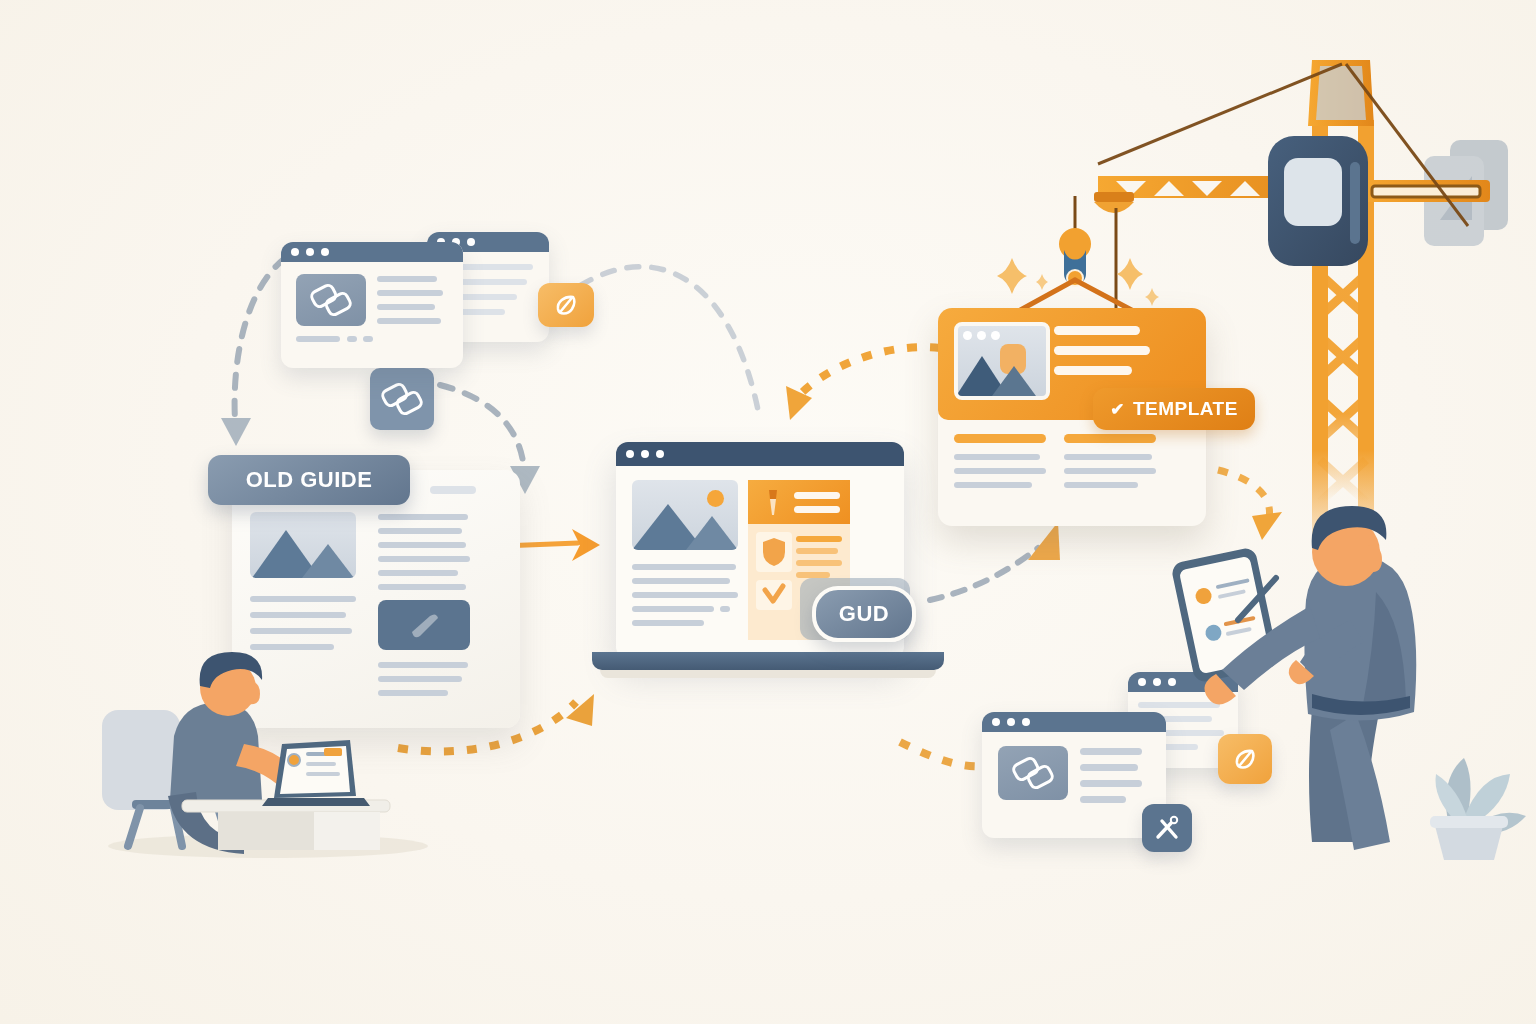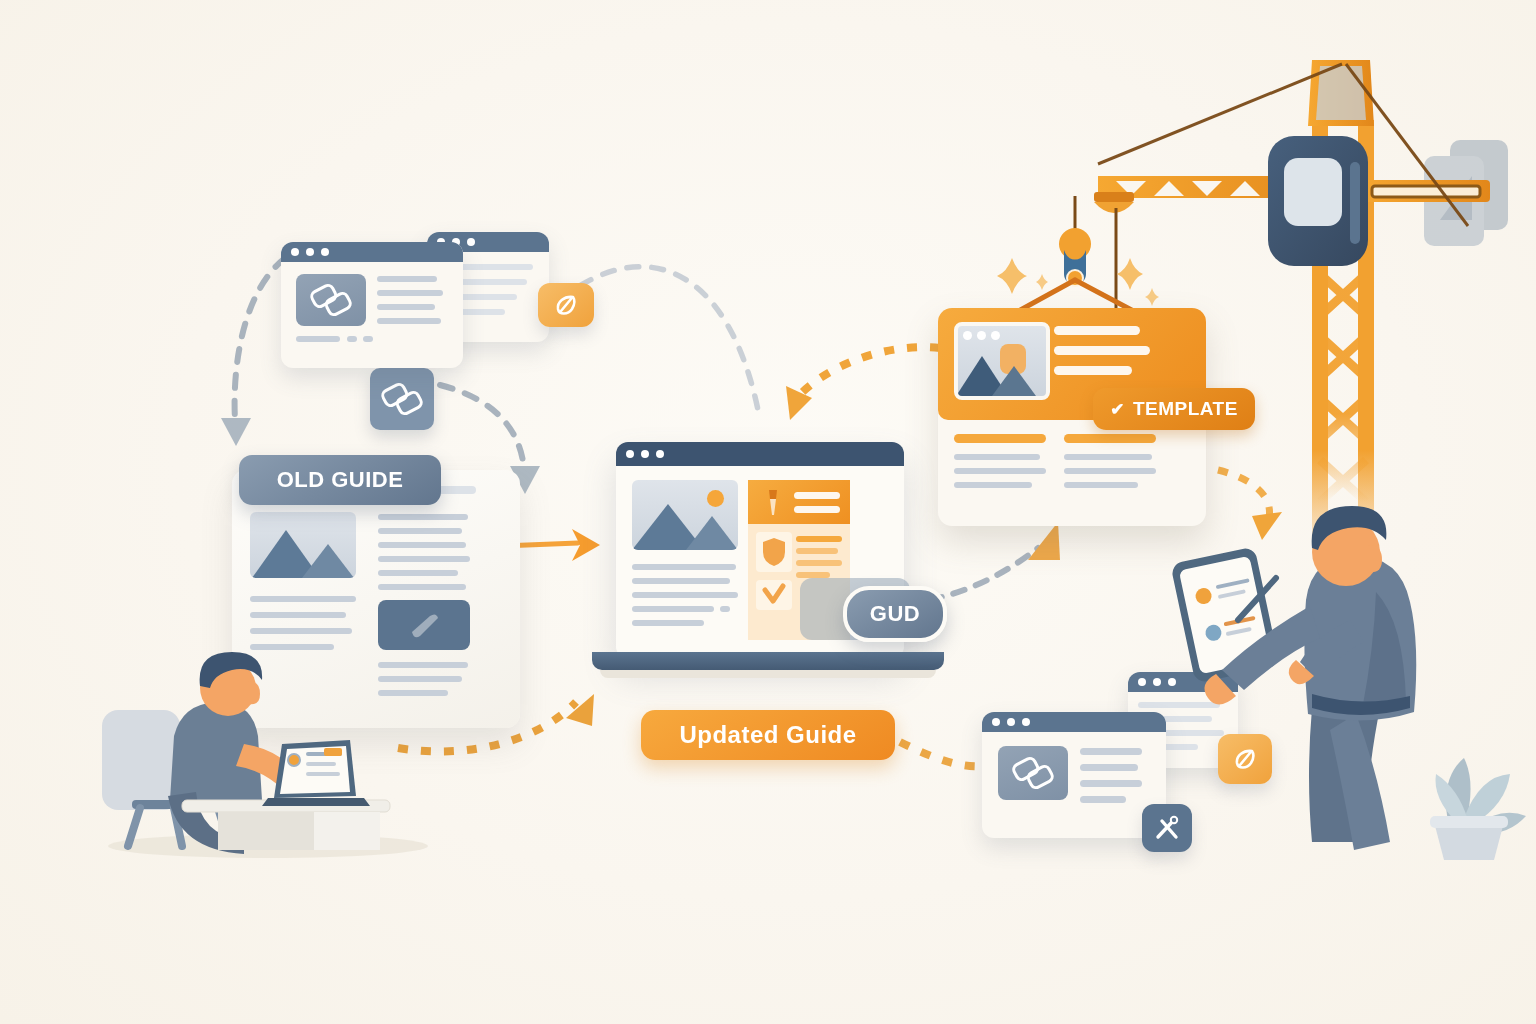--- a/index.html
+++ b/index.html
@@ -30,21 +30,21 @@
 
   .badge-sq{border-radius:12px;box-shadow:0 8px 16px rgba(90,100,120,.18);display:flex;align-items:center;justify-content:center;}
 
   
   .mtn{position:relative;overflow:hidden;border-radius:6px;background:linear-gradient(180deg,#dfe4ea,#ccd4dd);}
   .mtn .p1,.mtn .p2{position:absolute;bottom:0;width:0;height:0;border-style:solid;border-color:transparent;}
   .mtn .sun{position:absolute;border-radius:50%;background:#f5a63a;}
 
   
   .pill{display:flex;align-items:center;justify-content:center;border-radius:13px;color:#fff;font-weight:700;letter-spacing:.5px;}
-  .pill.slate{background:linear-gradient(150deg,#8a9cb0,#62768e);box-shadow:0 8px 18px rgba(90,105,125,.28);margin-left:31px;}
+  .pill.slate{background:linear-gradient(150deg,#8a9cb0,#62768e);box-shadow:0 8px 18px rgba(90,105,125,.28);}
   .pill.orange{background:linear-gradient(150deg,#f7a93e,#ef8a22);box-shadow:0 8px 18px rgba(220,140,40,.32);}
   .pill.orange-dk{background:linear-gradient(150deg,#ef9a2c,#df7f15);box-shadow:0 6px 14px rgba(190,110,20,.3);}
 
   svg{display:block;overflow:visible;}
 </style>
 </head>
 <body>
 
 <div id="stage">
 
@@ -393,23 +393,20 @@
 
     <div class="abs" style="left:0px;top:222px;width:352px;height:18px;border-radius:0 0 10px 10px;background:linear-gradient(180deg,#5b748f,#455b74);"></div>
     <div class="abs" style="left:8px;top:240px;width:336px;height:8px;border-radius:0 0 14px 14px;background:#eae5db;"></div>
   </div>
 
   <div class="abs" style="left:800px;top:578px;width:110px;height:62px;border-radius:12px;background:#97a7b8;opacity:.55;"></div>
   <div class="abs pill slate" style="left:812px;top:586px;width:96px;height:48px;font-size:22px;border:4px solid #fdfbf6;border-radius:26px;">
     <span>GUD</span>
   </div>
 
-  <div class="abs pill orange" style="left:641px;top:710px;width:254px;height:50px;font-size:24px;border-radius:14px;">
-    <span>Updated Guide</span>
-  </div>
 
   <div class="abs browser" style="left:1128px;top:672px;width:110px;height:96px;">
     <div class="bar">
         <i></i>
         <i></i>
         <i></i>
       </div>
     <div style="padding:10px 10px 0 10px;">
       <div class="line lt" style="height:6px;width:82px;margin-bottom:8px;"></div>
       <div class="line lt" style="height:6px;width:74px;margin-bottom:8px;"></div>

